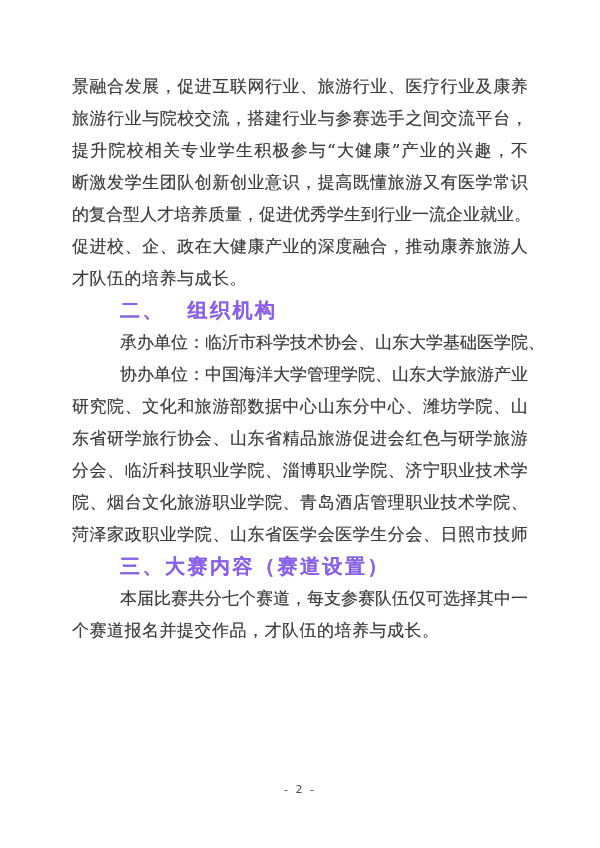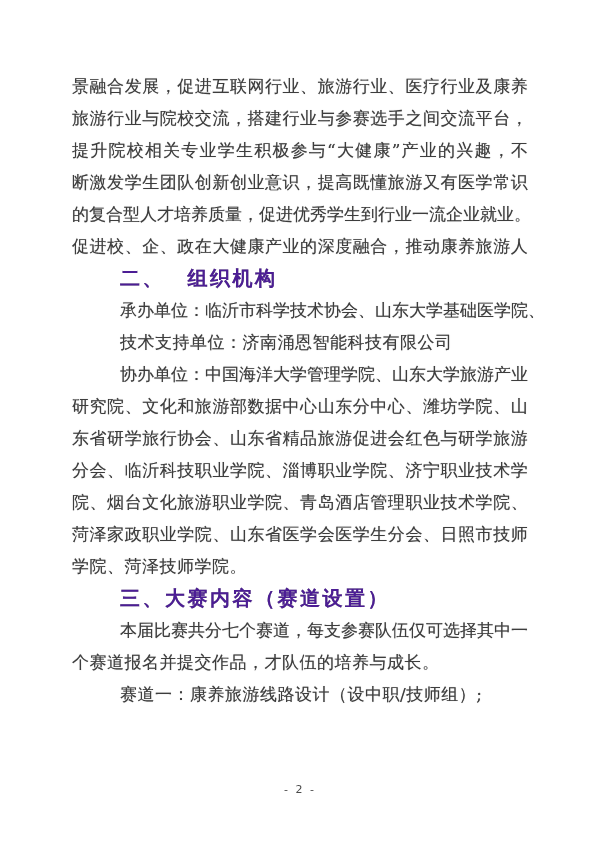--- a/index.html
+++ b/index.html
@@ -33,21 +33,21 @@
     white-space:normal;
   }
   .jl span{display:block;}
   
   .fi{padding-left:48px;}
   .heading{
     font-family:"DejaVu Sans", sans-serif;
     font-weight:700;
     font-size:20px;
     letter-spacing:2.5px;
-    color:#4c1d95;
+    color:#8b5cf6;
     text-shadow:0 0 0.6px rgba(26,26,26,0.5);
   }
   .footer{
     position:absolute;
     left:0;top:783px;
     width:600px;
     text-align:center;
     font-family:"DejaVu Sans", sans-serif;
     font-size:11px;
     letter-spacing:2px;
@@ -222,20 +222,21 @@
         <span>合</span>
         <span>，</span>
         <span>推</span>
         <span>动</span>
         <span>康</span>
         <span>养</span>
         <span>旅</span>
         <span>游</span>
         <span>人</span>
       </div>
+    <div class="line">才队伍的培养与成长。</div>
 
     <div class="line heading fi">二、　组织机构</div>
 
     <div class="line jl fi">
         <span>承</span>
         <span>办</span>
         <span>单</span>
         <span>位</span>
         <span>：</span>
         <span>临</span>
@@ -253,21 +254,20 @@
         <span>大</span>
         <span>学</span>
         <span>基</span>
         <span>础</span>
         <span>医</span>
         <span>学</span>
         <span>院</span>
         <span>、</span>
       </div>
 
-    <div class="line fi">技术支持单位：济南涌恩智能科技有限公司</div>
 
     <div class="line jl fi">
         <span>协</span>
         <span>办</span>
         <span>单</span>
         <span>位</span>
         <span>：</span>
         <span>中</span>
         <span>国</span>
         <span>海</span>
@@ -421,21 +421,20 @@
         <span>生</span>
         <span>分</span>
         <span>会</span>
         <span>、</span>
         <span>日</span>
         <span>照</span>
         <span>市</span>
         <span>技</span>
         <span>师</span>
       </div>
-    <div class="line">学院、菏泽技师学院。</div>
 
     <div class="line heading fi">三、大赛内容（赛道设置）</div>
 
     <div class="line jl fi">
         <span>本</span>
         <span>届</span>
         <span>比</span>
         <span>赛</span>
         <span>共</span>
         <span>分</span>
@@ -453,18 +452,17 @@
         <span>仅</span>
         <span>可</span>
         <span>选</span>
         <span>择</span>
         <span>其</span>
         <span>中</span>
         <span>一</span>
       </div>
     <div class="line">个赛道报名并提交作品，才队伍的培养与成长。</div>
 
-    <div class="line fi">赛道一：康养旅游线路设计（设中职/技师组）;</div>
 
   </div>
 
   <div class="footer">- 2 -</div>
 </div>
 
 </body></html>

